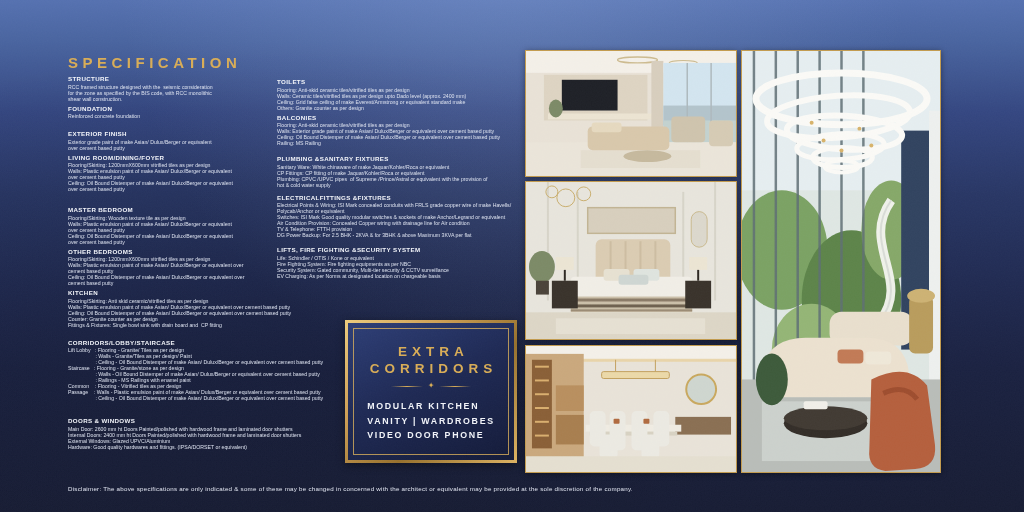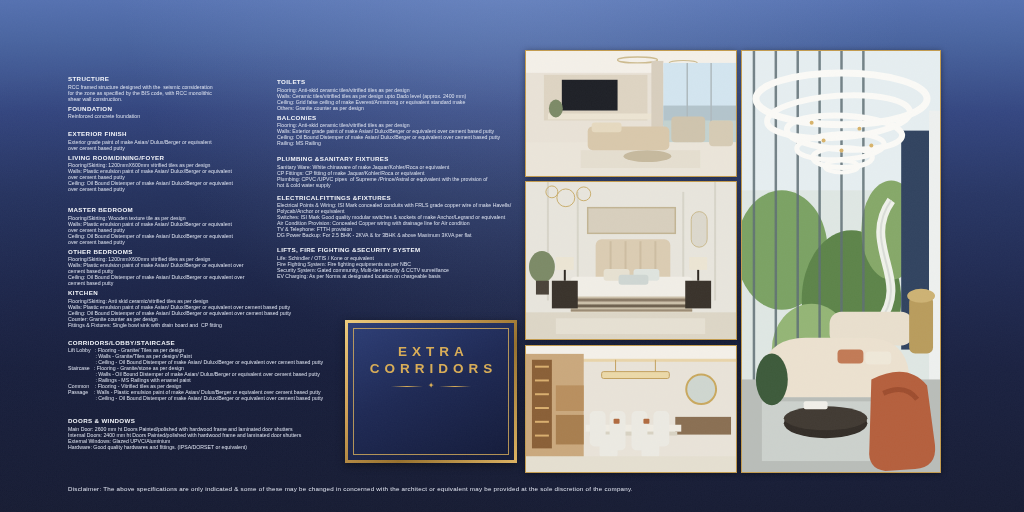--- a/index.html
+++ b/index.html
@@ -52,20 +52,21 @@
   #photo3{left:525px;top:345px;width:212px;height:128px;}
   #photo4{left:741px;top:50px;width:200px;height:423px;}
 </style>
 </head>
 <body>
 
 <div id="page">
   <div id="sheen"></div>
   <div id="vignette"></div>
 
+  <div class="page-title">SPECIFICATION</div>
 
   <div id="col1" class="col">
       <div class="section">
         <div class="sec-title">STRUCTURE</div>
         <div class="sec-line">RCC framed structure designed with the  seismic consideration</div>
         <div class="sec-line">for the zone as specified by the BIS code, with RCC monolithic</div>
         <div class="sec-line">shear wall construction.</div>
       </div>
       <div class="section">
         <div class="sec-title">FOUNDATION</div>
@@ -171,20 +172,25 @@
   <div class="benefits">
     <div class="benefits-inner">
       <div class="benefits-frame"></div>
       <div class="b-word">EXTRA</div>
       <div class="b-word">CORRIDORS</div>
       <div class="b-divider">
         <span class="rule"></span>
         <span class="b-gem">✦</span>
         <span class="rule"></span>
       </div>
+      <div id="benefit-items">
+          <div class="b-item">MODULAR KITCHEN</div>
+          <div class="b-item">VANITY | WARDROBES</div>
+          <div class="b-item">VIDEO DOOR PHONE</div>
+        </div>
     </div>
   </div>
 
   <div class="disclaimer">Disclaimer: The above specifications are only indicated &amp; some of these may be changed in concerned with the architect or equivalent may be provided at the sole discretion of the company.</div>
 
   <div class="photo" id="photo1">
     <svg viewBox="0 0 211 126" preserveAspectRatio="none">
       <rect width="211" height="126" fill="#e9e2d6"></rect>
       <rect width="211" height="22" fill="#f4f0e8"></rect>
       <ellipse cx="112" cy="9" rx="20" ry="3" fill="none" stroke="#cdbb8f" stroke-width="1.4"></ellipse>

